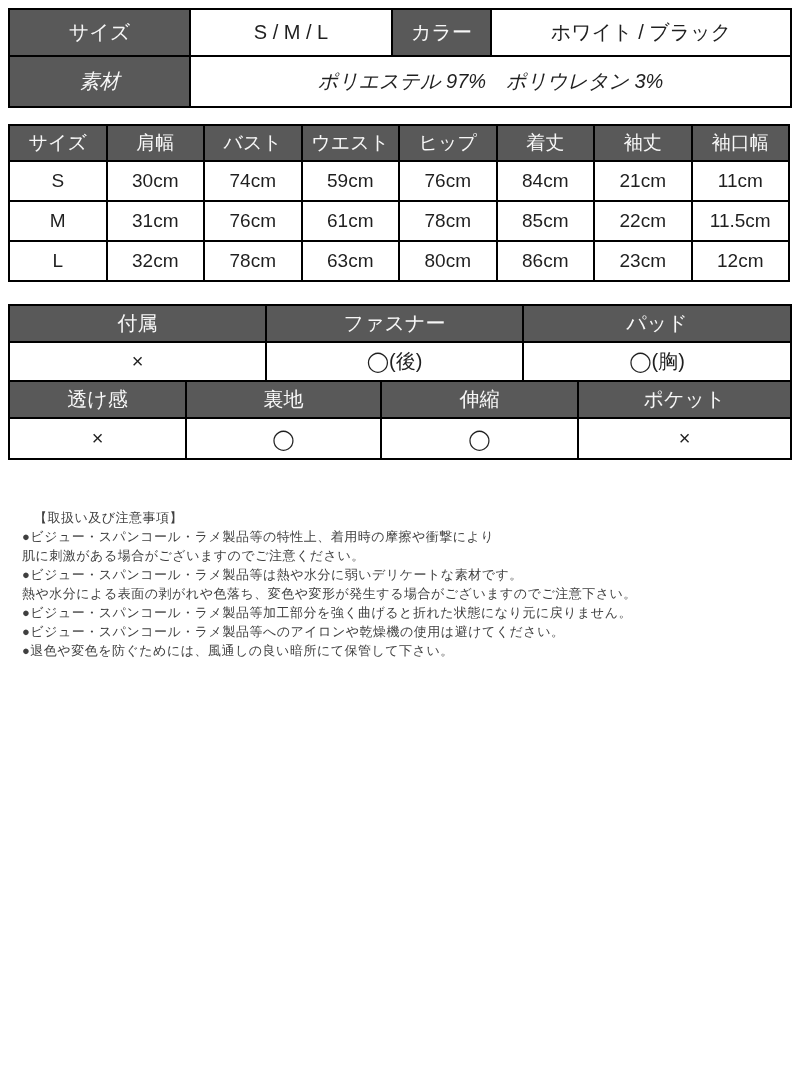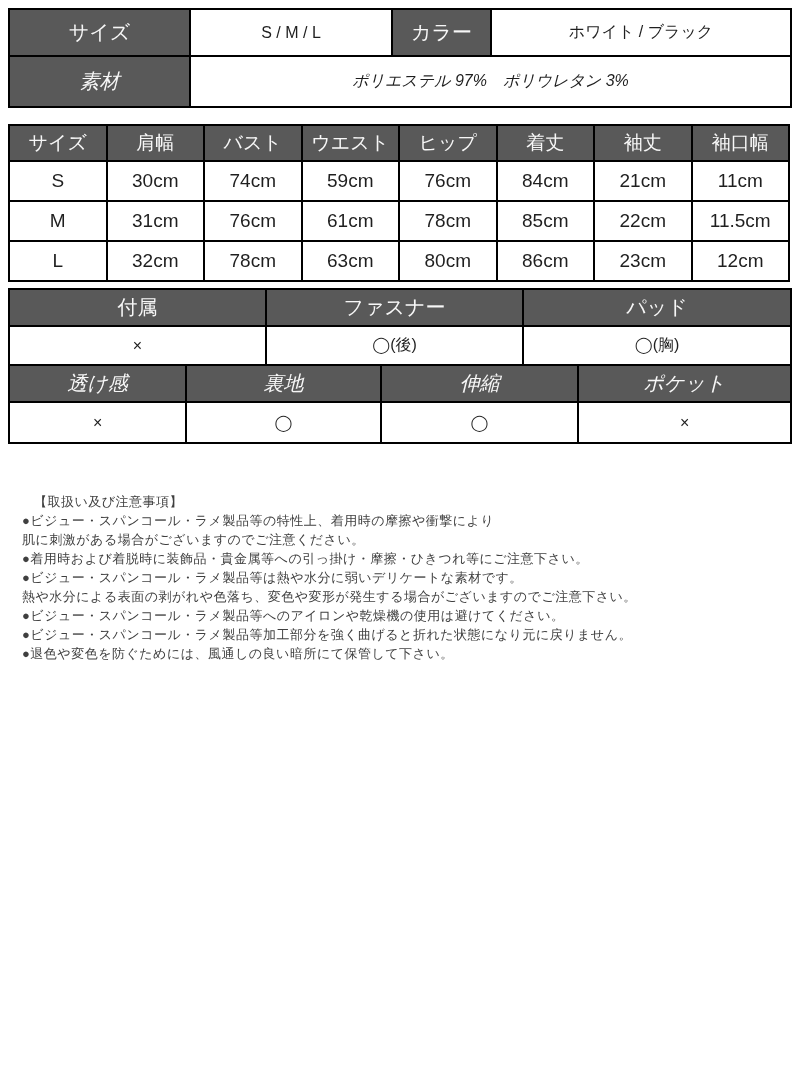--- a/index.html
+++ b/index.html
@@ -26,39 +26,39 @@
     padding: 4px 2px;
     overflow: hidden;
     white-space: nowrap;
   }
   th {
     background: #595959;
     color: #f7f7f7;
     font-weight: 500;
     font-size: 20px;
   }
-  td { font-size: 16px; color: #1f1f1f; }
+  td { font-size: 20px; color: #1f1f1f; }
 
   
   .spec-table { margin-top: 8px; }
   .spec-table .r1 th, .spec-table .r1 td { height: 47px; }
   .spec-table .r2 th, .spec-table .r2 td { height: 51px; font-style: italic; }
 
   
   .measure-table { margin-top: 16px; }
   .measure-table th { height: 28px; font-size: 19px; }
   .measure-table td { height: 40px; font-size: 19px; }
 
   
-  .features-a { margin-top: 6px; }
+  .features-a { margin-top: 22px; }
   .features-a th { height: 32px; }
   .features-a td { height: 39px; }
 
   
-  .features-b { margin-top: -2px; font-style: italic; }
+  .features-b { margin-top: -2px; }
   .features-b th { height: 34px; }
   .features-b td { height: 41px; }
 
   
   .notes {
     margin: 48px 0 0 22px;
     font-size: 13px;
     line-height: 19px;
     color: #3f3f3f;
     letter-spacing: 0.5px;
@@ -177,21 +177,20 @@
       <td>◯</td>
       <td>×</td>
     </tr>
   </tbody>
     </table>
 
   <div class="notes">
     <div class="title">【取扱い及び注意事項】</div>
     <div>●ビジュー・スパンコール・ラメ製品等の特性上、着用時の摩擦や衝撃により</div>
     <div>肌に刺激がある場合がございますのでご注意ください。</div>
-    <div>●着用時および着脱時に装飾品・貴金属等への引っ掛け・摩擦・ひきつれ等にご注意下さい。</div>
     <div>●ビジュー・スパンコール・ラメ製品等は熱や水分に弱いデリケートな素材です。</div>
     <div>熱や水分による表面の剥がれや色落ち、変色や変形が発生する場合がございますのでご注意下さい。</div>
+    <div>●ビジュー・スパンコール・ラメ製品等加工部分を強く曲げると折れた状態になり元に戻りません。</div>
     <div>●ビジュー・スパンコール・ラメ製品等へのアイロンや乾燥機の使用は避けてください。</div>
-    <div>●ビジュー・スパンコール・ラメ製品等加工部分を強く曲げると折れた状態になり元に戻りません。</div>
     <div>●退色や変色を防ぐためには、風通しの良い暗所にて保管して下さい。</div>
   </div>
 
 </div>
 
 </body></html>

